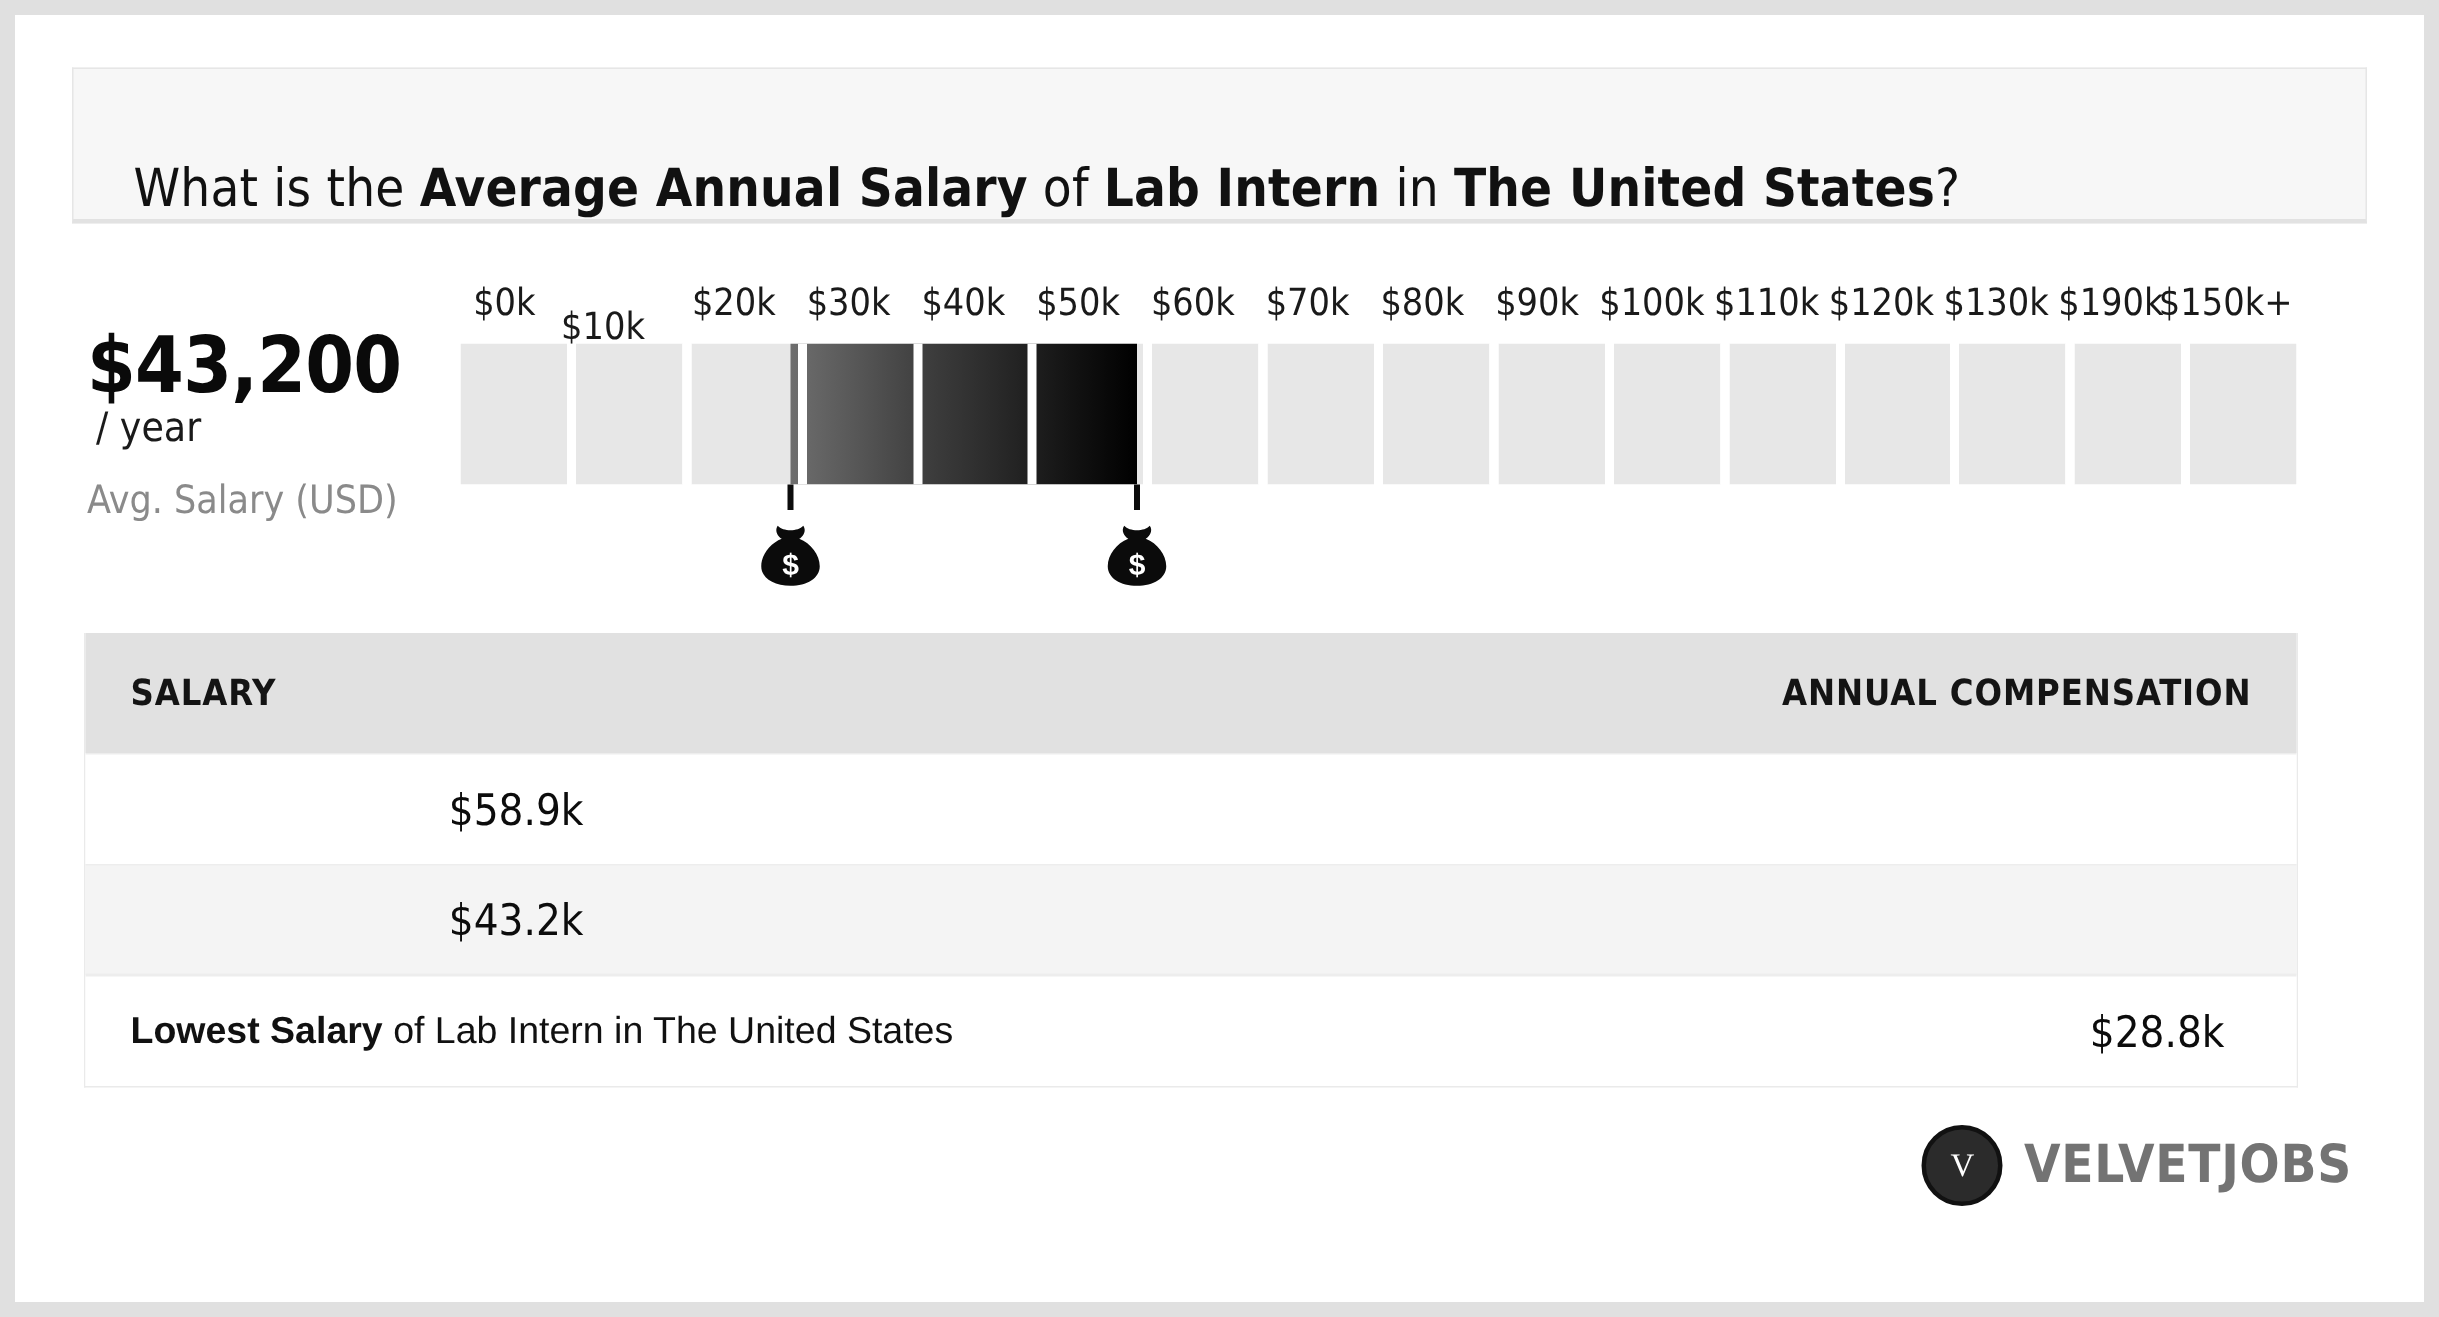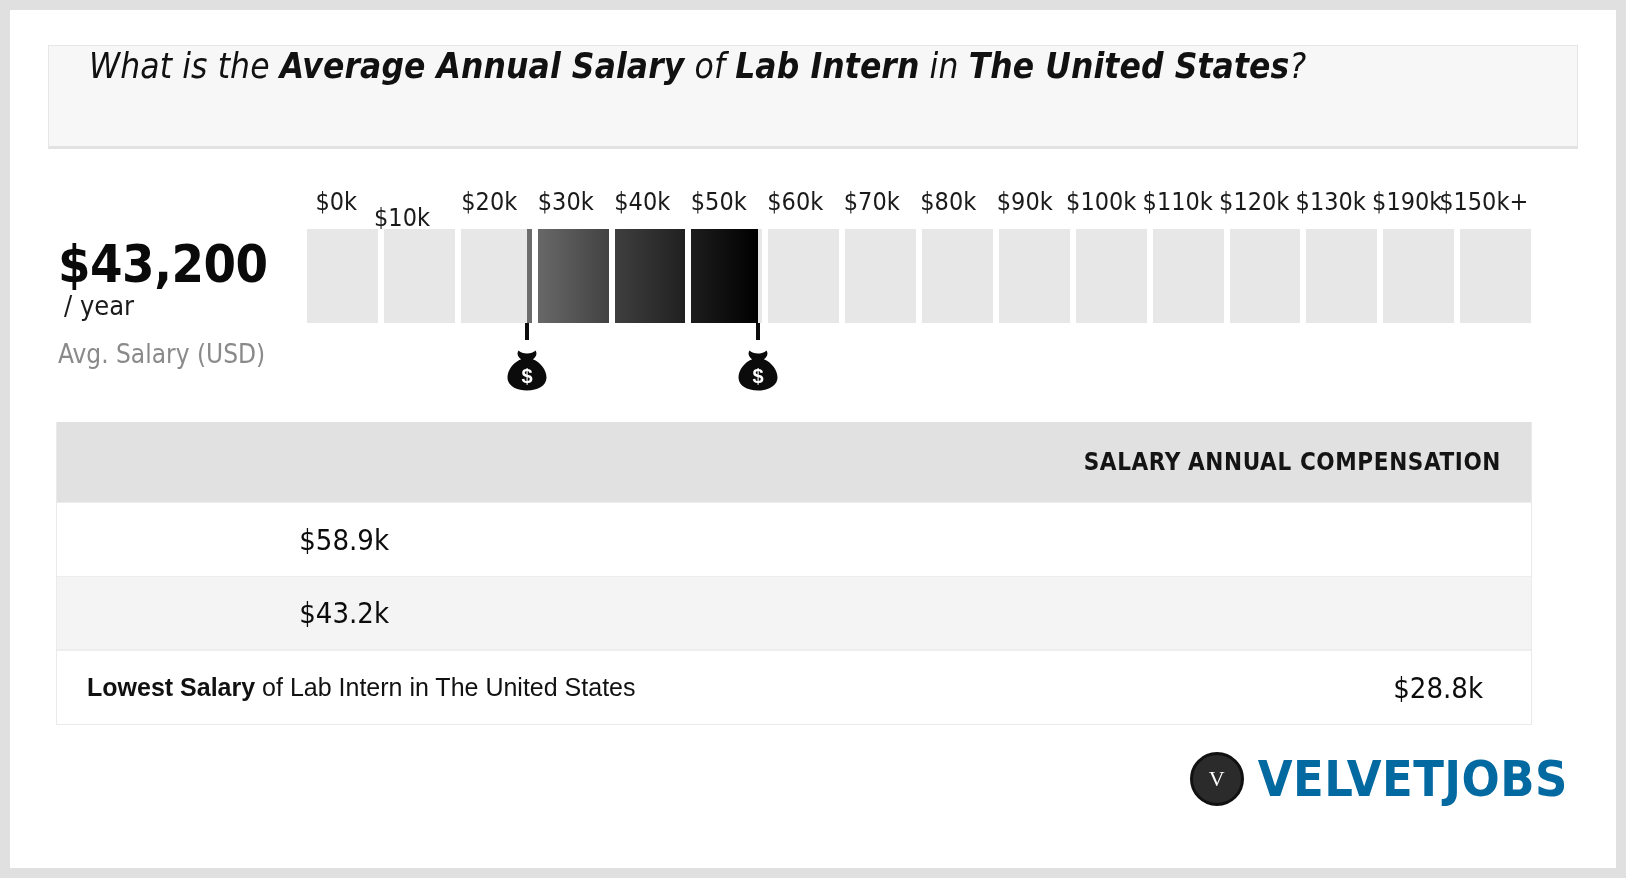--- a/index.html
+++ b/index.html
@@ -21,22 +21,21 @@
 
   
   .title-box {
     position: absolute;
     left: 38px; top: 35px;
     width: 1530px; height: 104px;
     background: #f7f7f7;
     border: 1px solid #e6e6e6;
     border-bottom: 3px solid #e2e2e2;
     display: flex;
-    align-items: flex-start;
-    font-style: italic;
+    align-items: flex-end;
   }
   .title-text {
     padding-left: 40px;
     font-family: "DejaVu Sans Condensed", "Liberation Sans Narrow", "Liberation Sans", sans-serif;
     font-stretch: condensed;
     font-size: 35px;
     color: #111111;
     letter-spacing: 0.1px;
     white-space: nowrap;
   }
@@ -63,21 +62,20 @@
     font-weight: 400;
     color: #1a1a1a;
     transform: translateX(-50%);
     white-space: nowrap;
   }
 
   .salary-block {
     position: absolute;
     left: 48px; top: 58px;
     width: 240px;
-    margin-top: 20px;
   }
   .salary-main {
     font-family: "DejaVu Sans Condensed", "Liberation Sans Narrow", "Liberation Sans", sans-serif;
     font-stretch: condensed;
     font-weight: 700;
     font-size: 52px;
     color: #0a0a0a;
     line-height: 1.0;
     display: inline-block;
     letter-spacing: -0.5px;
@@ -177,21 +175,21 @@
     border: none;
   }
   .thead .th {
     font-family: "DejaVu Sans Condensed", "Liberation Sans Narrow", "Liberation Sans", sans-serif;
     font-stretch: condensed;
     font-weight: 700;
     font-size: 24px;
     letter-spacing: 0.6px;
     color: #141414;
   }
-  .th-left  { flex: 1 1 auto; text-align: right; }
+  .th-left  { flex: 1 1 auto; text-align: left; }
   .th-right { flex: 0 0 320px; text-align: right; }
 
   .tbody-row-a { background: #ffffff; border-top: 1px solid #ededed; }
   .tbody-row-b { background: #f4f4f4; border-top: 1px solid #ededed; border-bottom: 1px solid #ededed; }
 
   .td-label {
     flex: 1 1 auto;
     font-family: "Liberation Sans", sans-serif;
     font-size: 25px;
     color: #111111;
@@ -227,23 +225,23 @@
     justify-content: center;
     color: #ffffff;
     font-family: "Liberation Serif", serif;
     font-size: 22px;
     font-weight: 400;
   }
   .logo-text {
     font-family: "DejaVu Sans Condensed", "Liberation Sans Narrow", "Liberation Sans", sans-serif;
     font-stretch: condensed;
     font-weight: 700;
-    font-size: 50px;
+    font-size: 35px;
     letter-spacing: 0.5px;
-    color: #0369a1;
+    color: #737373;
   }
 </style>
 </head>
 <body>
 
 <div class="page-frame">
 
   <div class="title-box">
     <div class="title-text" id="title-text"><span class="reg">What is the </span><b>Average Annual Salary</b><span class="reg"> of </span><b>Lab Intern</b><span class="reg"> in </span><b>The United States</b><span class="reg">?</span></div>
   </div>

